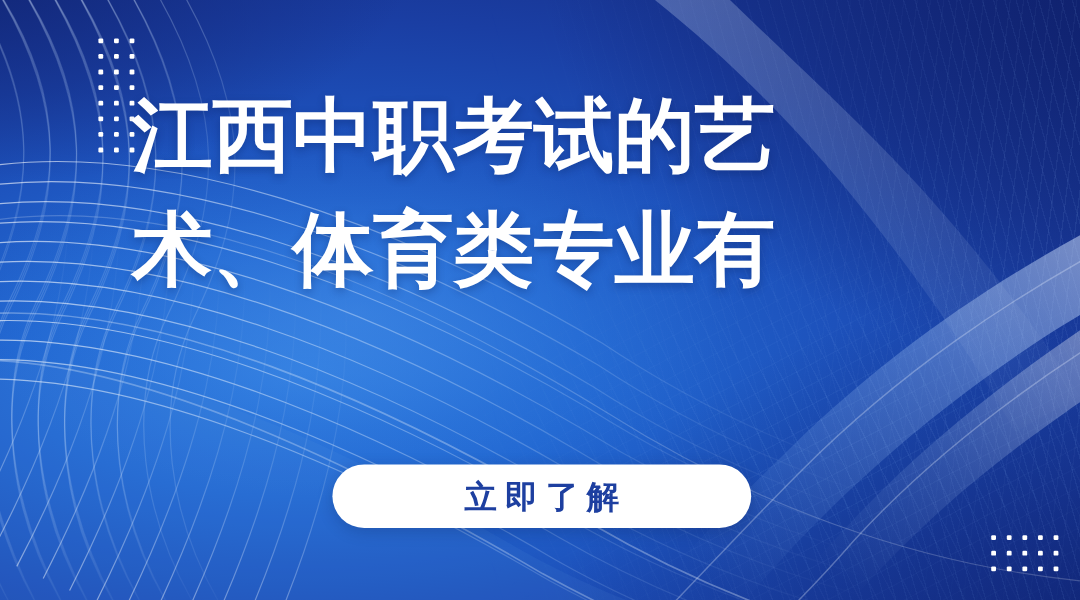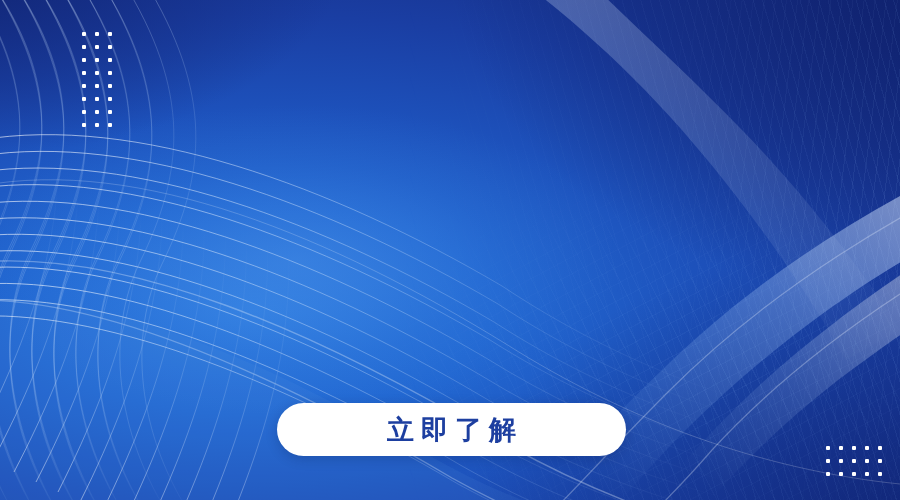--- a/index.html
+++ b/index.html
@@ -103,21 +103,20 @@
   .hl-line.center{text-align:center;width:660px;}
 
   .cta{
     position:absolute;left:277px;top:387px;
     width:349px;height:53px;
     background:#ffffff;
     border-radius:27px;
     display:flex;align-items:center;justify-content:center;
     box-shadow:0 3px 12px rgba(7,22,70,.22);
     cursor:pointer;
-    margin-top:16px;
   }
   .cta-label{
     color:#1d3fa0;
     font-size:27px;
     font-weight:bold;
     letter-spacing:7px;
     text-indent:7px;
   }
 </style>
 </head>
@@ -285,20 +284,22 @@
     <span class="dot"></span>
       <span class="dot"></span>
       <span class="dot"></span>
       <span class="dot"></span>
       <span class="dot"></span>
   </div>
 
   <div class="content">
 
     <div class="headline">
+      <span class="hl-line">江西中职考试的艺</span>
+      <span class="hl-line">术、体育类专业有</span>
     </div>
 
     <div class="cta">
       <span class="cta-label">立即了解</span>
     </div>
 
   </div>
 </div>
 
 </body></html>

